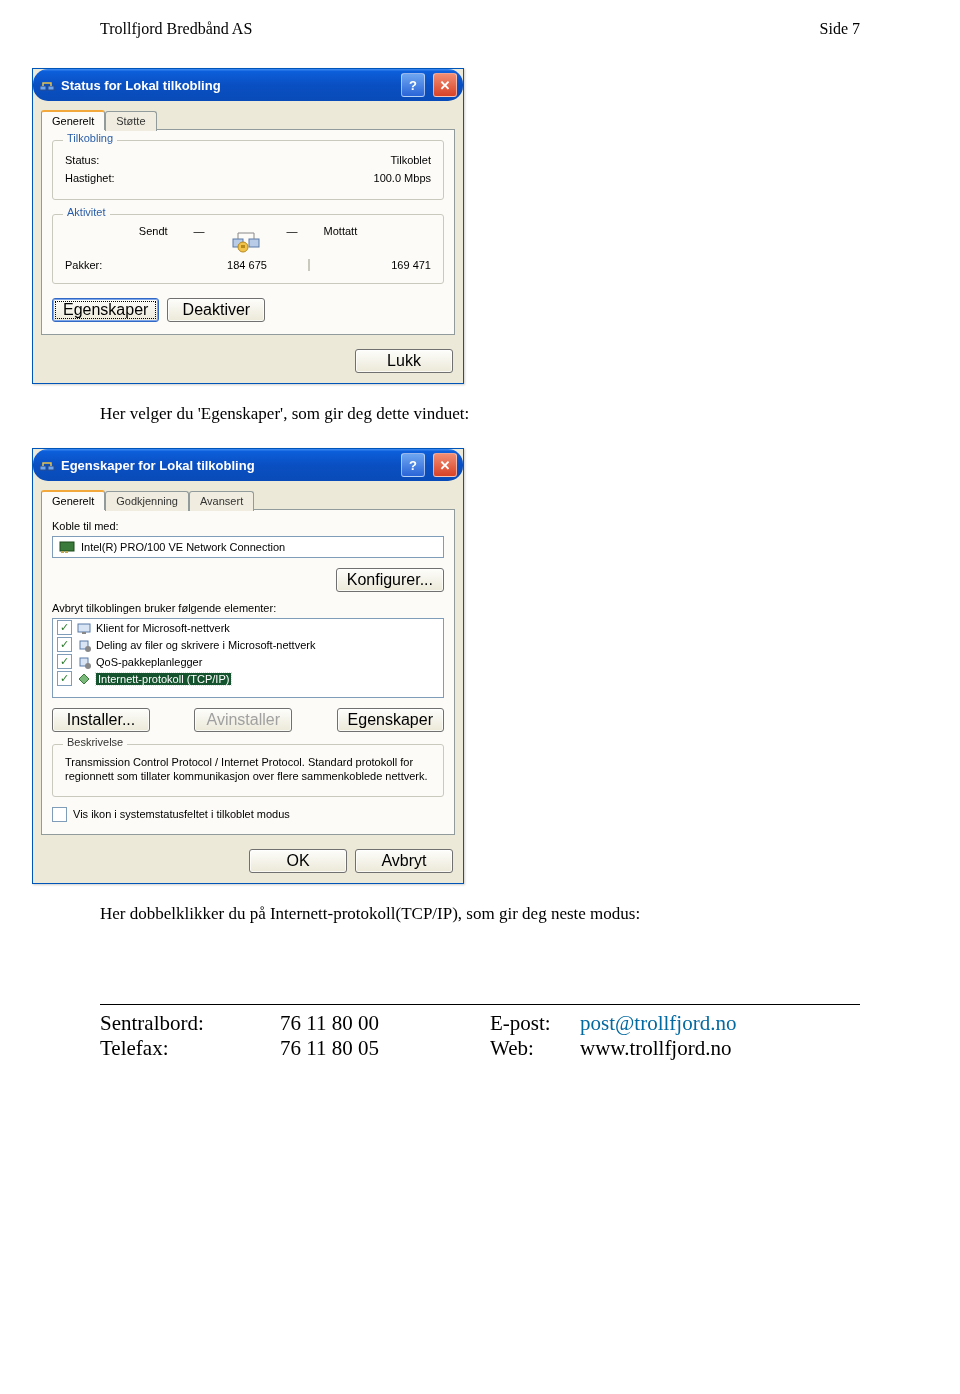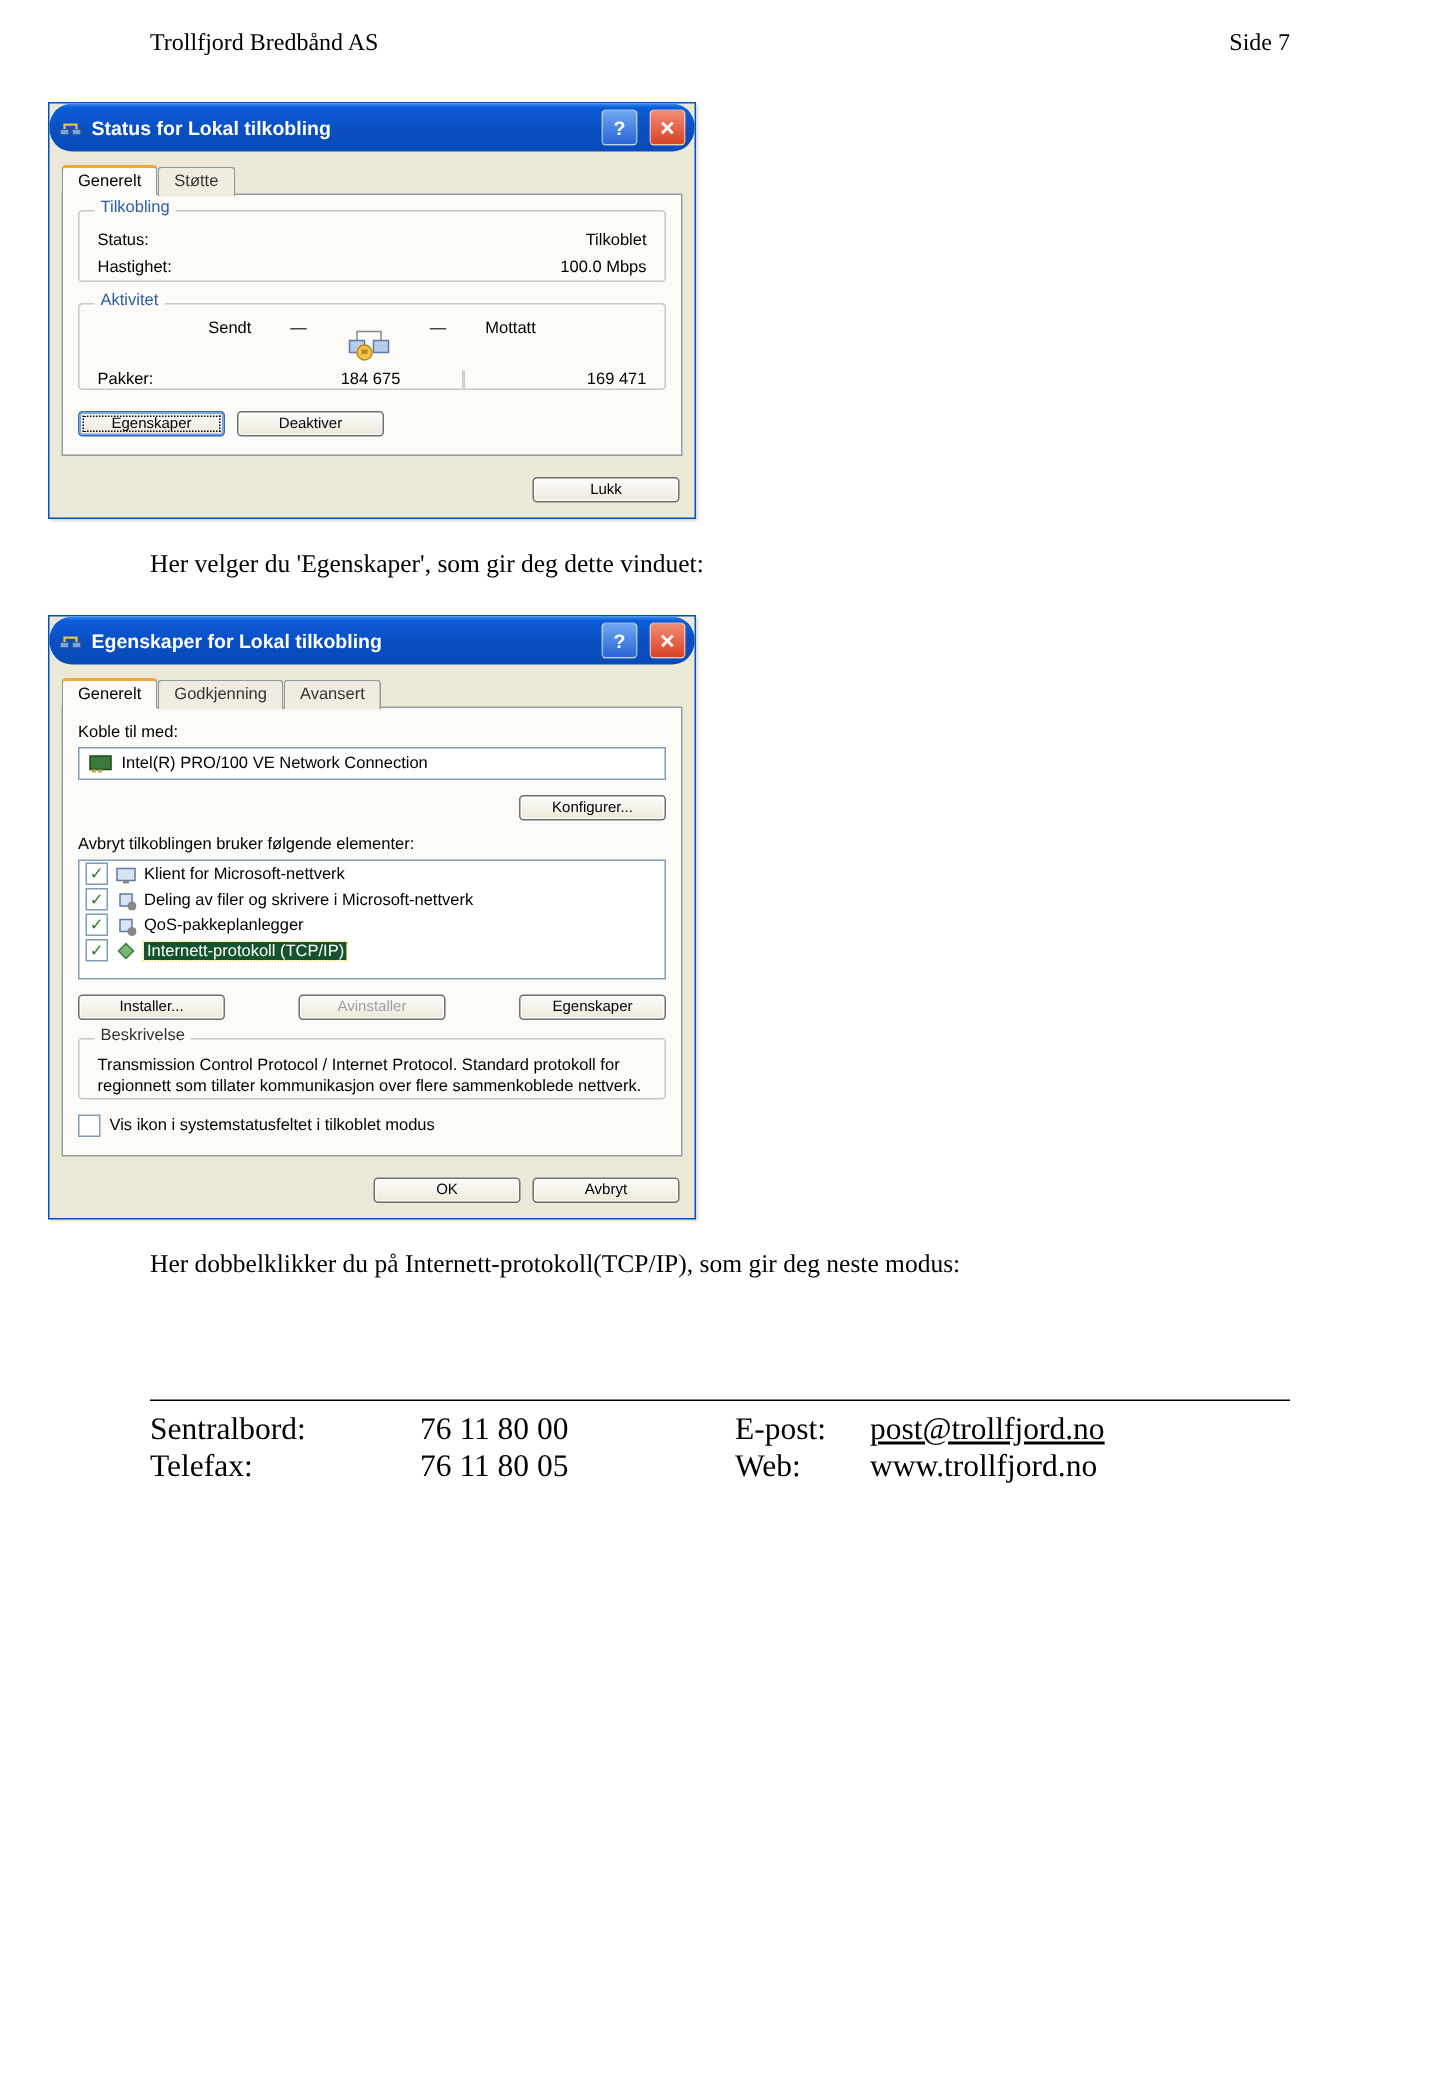--- a/index.html
+++ b/index.html
@@ -84,21 +84,21 @@
   }
   .tab-body {
     margin: 0 8px 8px 8px;
     border: 1px solid #919b9c;
     background: #fcfbf7;
     padding: 10px 10px 12px 10px;
   }
   .groupbox {
     border: 1px solid #c9c9bd;
     border-radius: 3px;
-    padding: 10px 12px 0 12px;
+    padding: 10px 12px 12px 12px;
     margin-bottom: 14px;
     position: relative;
   }
   .groupbox .legend {
     position: absolute;
     top: -9px;
     left: 10px;
     background: #fcfbf7;
     color: #2a5da8;
     padding: 0 4px;
@@ -123,21 +123,21 @@
   }
   .packets-row {
     display: flex;
     font-size: 11px;
     margin-top: 4px;
   }
   .packets-row > div { flex: 1; }
   .packets-row .mid { text-align: center; border-left: 1px solid #c9c9bd; border-right: 1px solid #c9c9bd; width: 0; flex: 0; }
   .xp-btn {
     font-family: Tahoma, Arial, sans-serif;
-    font-size: 10px;
+    font-size: 16px;
     padding: 2px 10px;
     min-width: 76px;
     background: linear-gradient(to bottom, #fdfdfb, #ece9d8);
     border: 1px solid #707070;
     border-radius: 3px;
     box-shadow: 0 0 0 1px rgba(255,255,255,0.7) inset;
     text-align: center;
   }
   .xp-btn.focus {
     outline: 1px dotted #000;
@@ -206,21 +206,21 @@
   .page-footer {
     border-top: 1px solid #000;
     margin-top: 80px;
     padding-top: 6px;
     font-size: 21px;
   }
   .footer-row { display: flex; }
   .footer-row > div:nth-child(1) { width: 180px; }
   .footer-row > div:nth-child(2) { width: 210px; }
   .footer-row > div:nth-child(3) { width: 90px; }
-  .link { color: #000000; text-decoration: underline; }
+  .link { color: #0369a1; }
 </style>
 </head>
 <body>
 
 <div class="page">
 
   <div class="header-row">
     <div>Trollfjord Bredbånd AS</div>
     <div>Side 7</div>
   </div>

